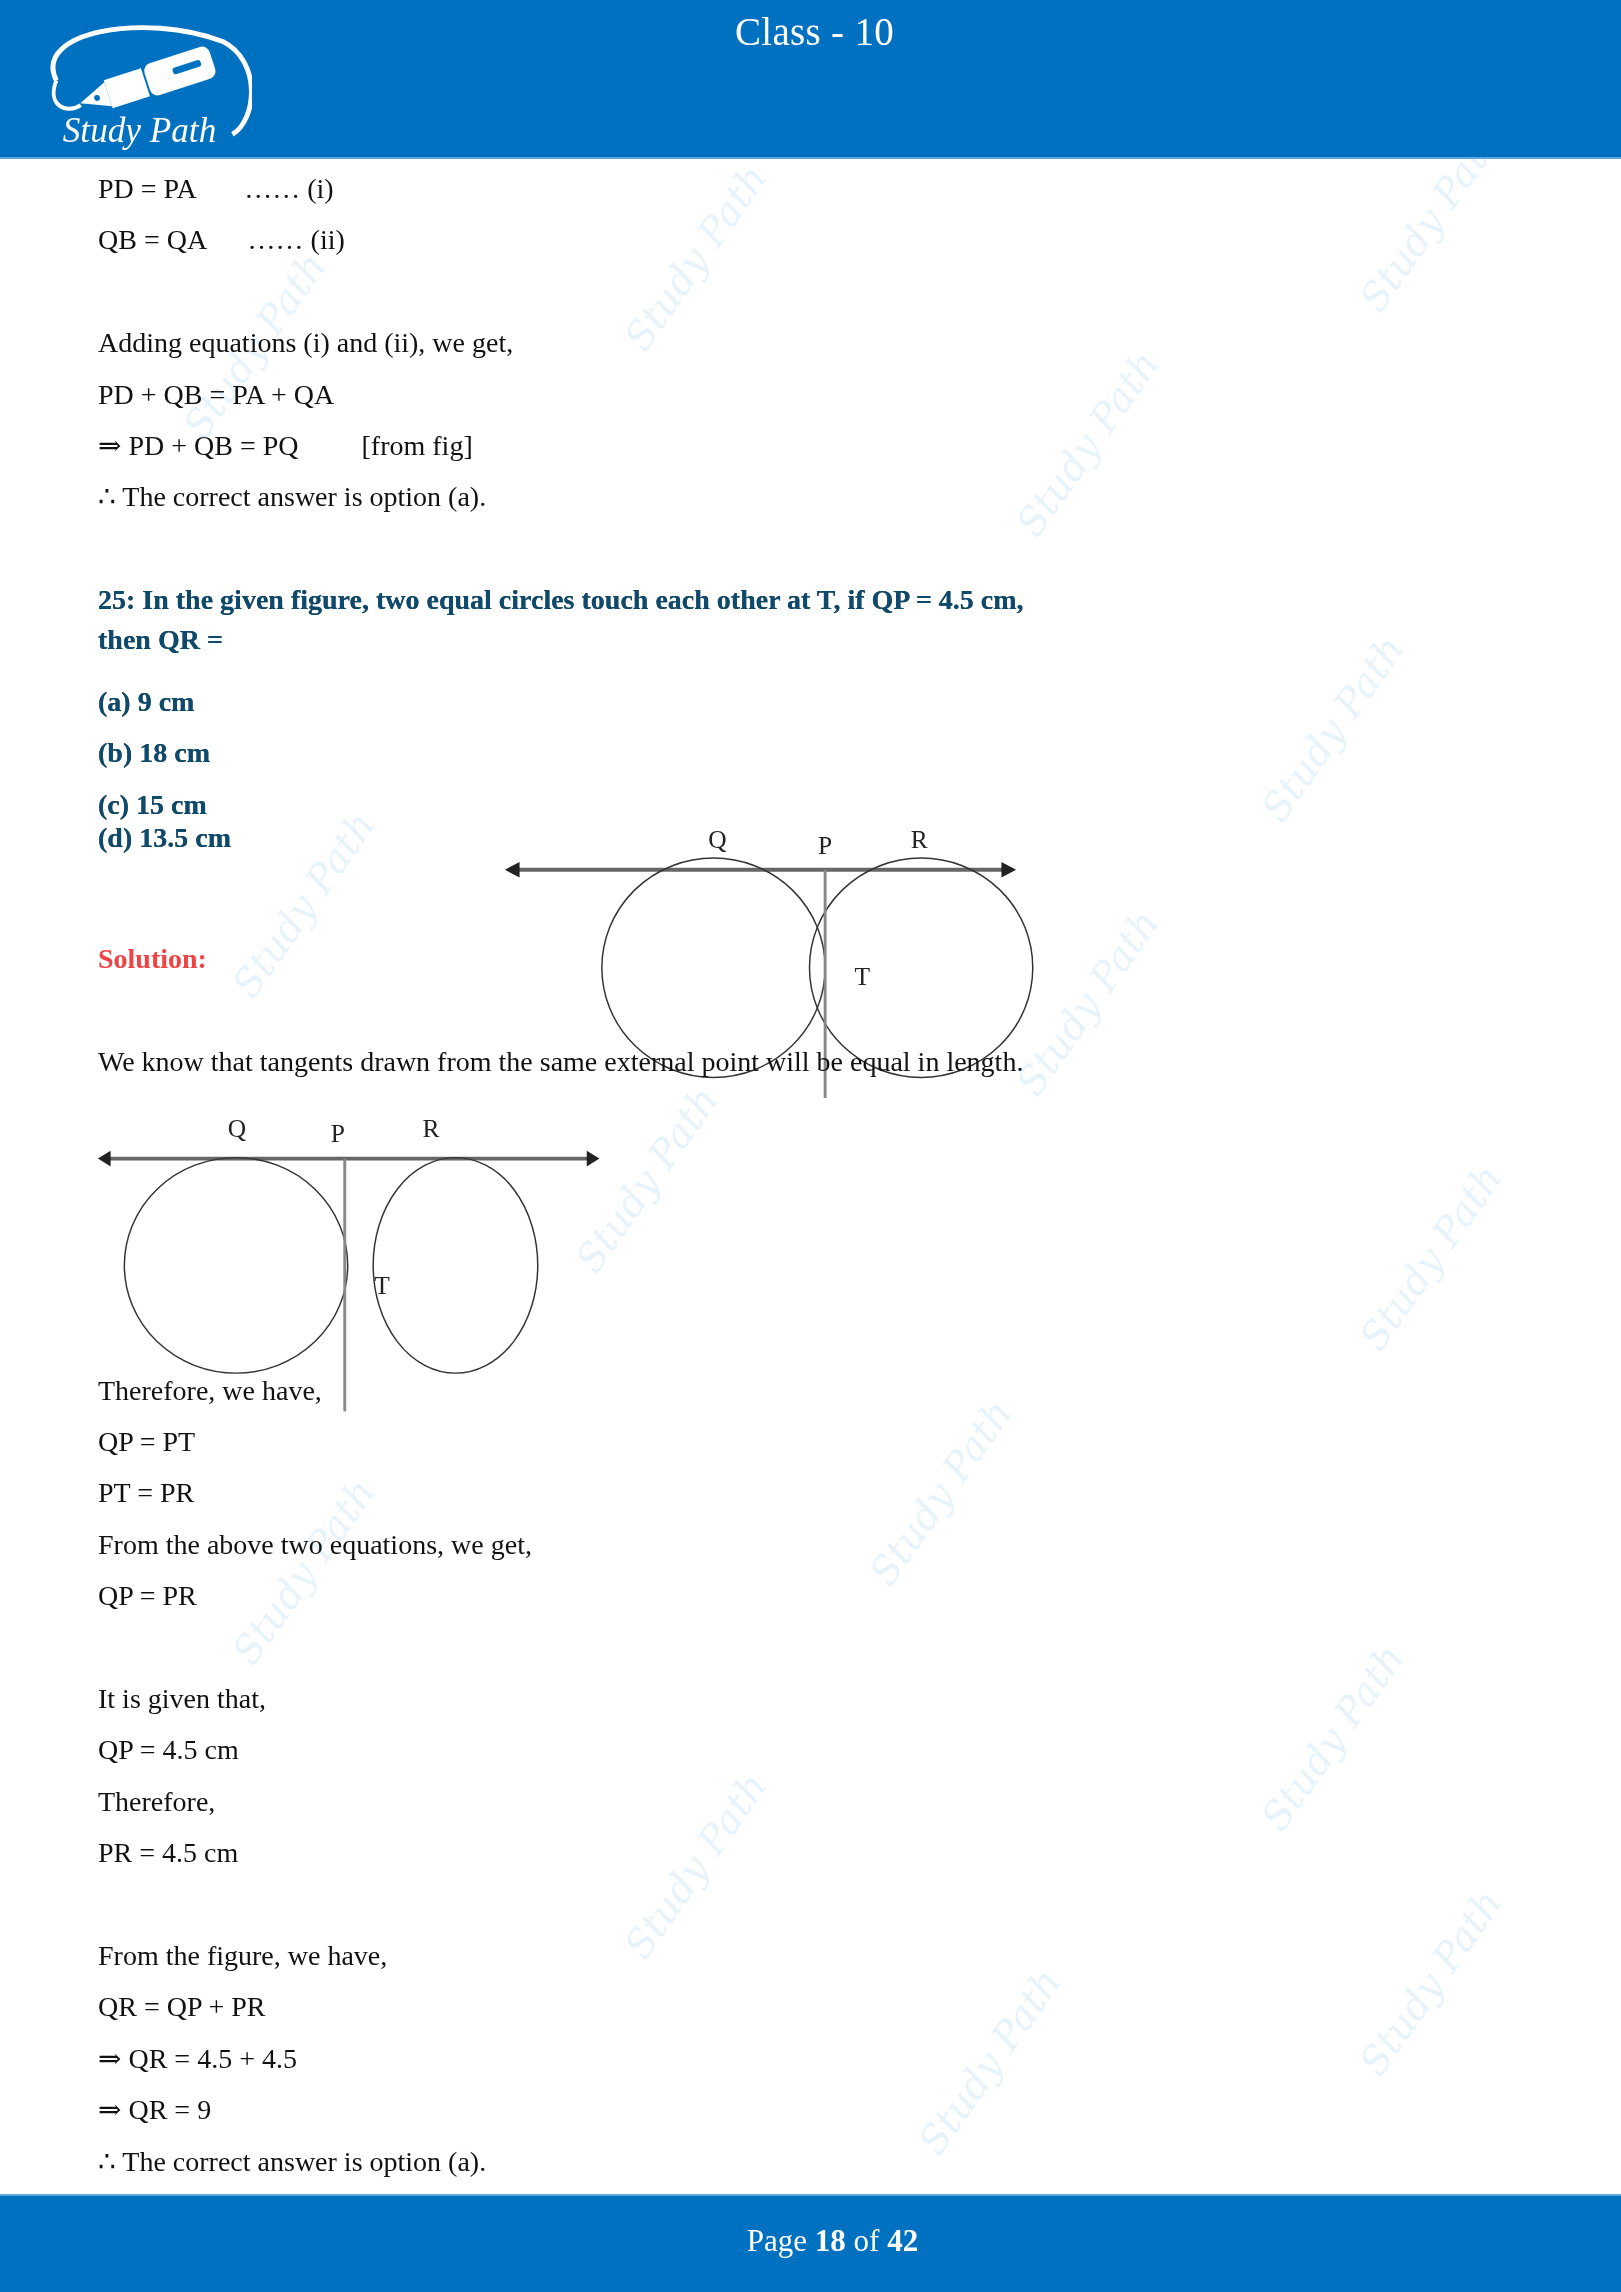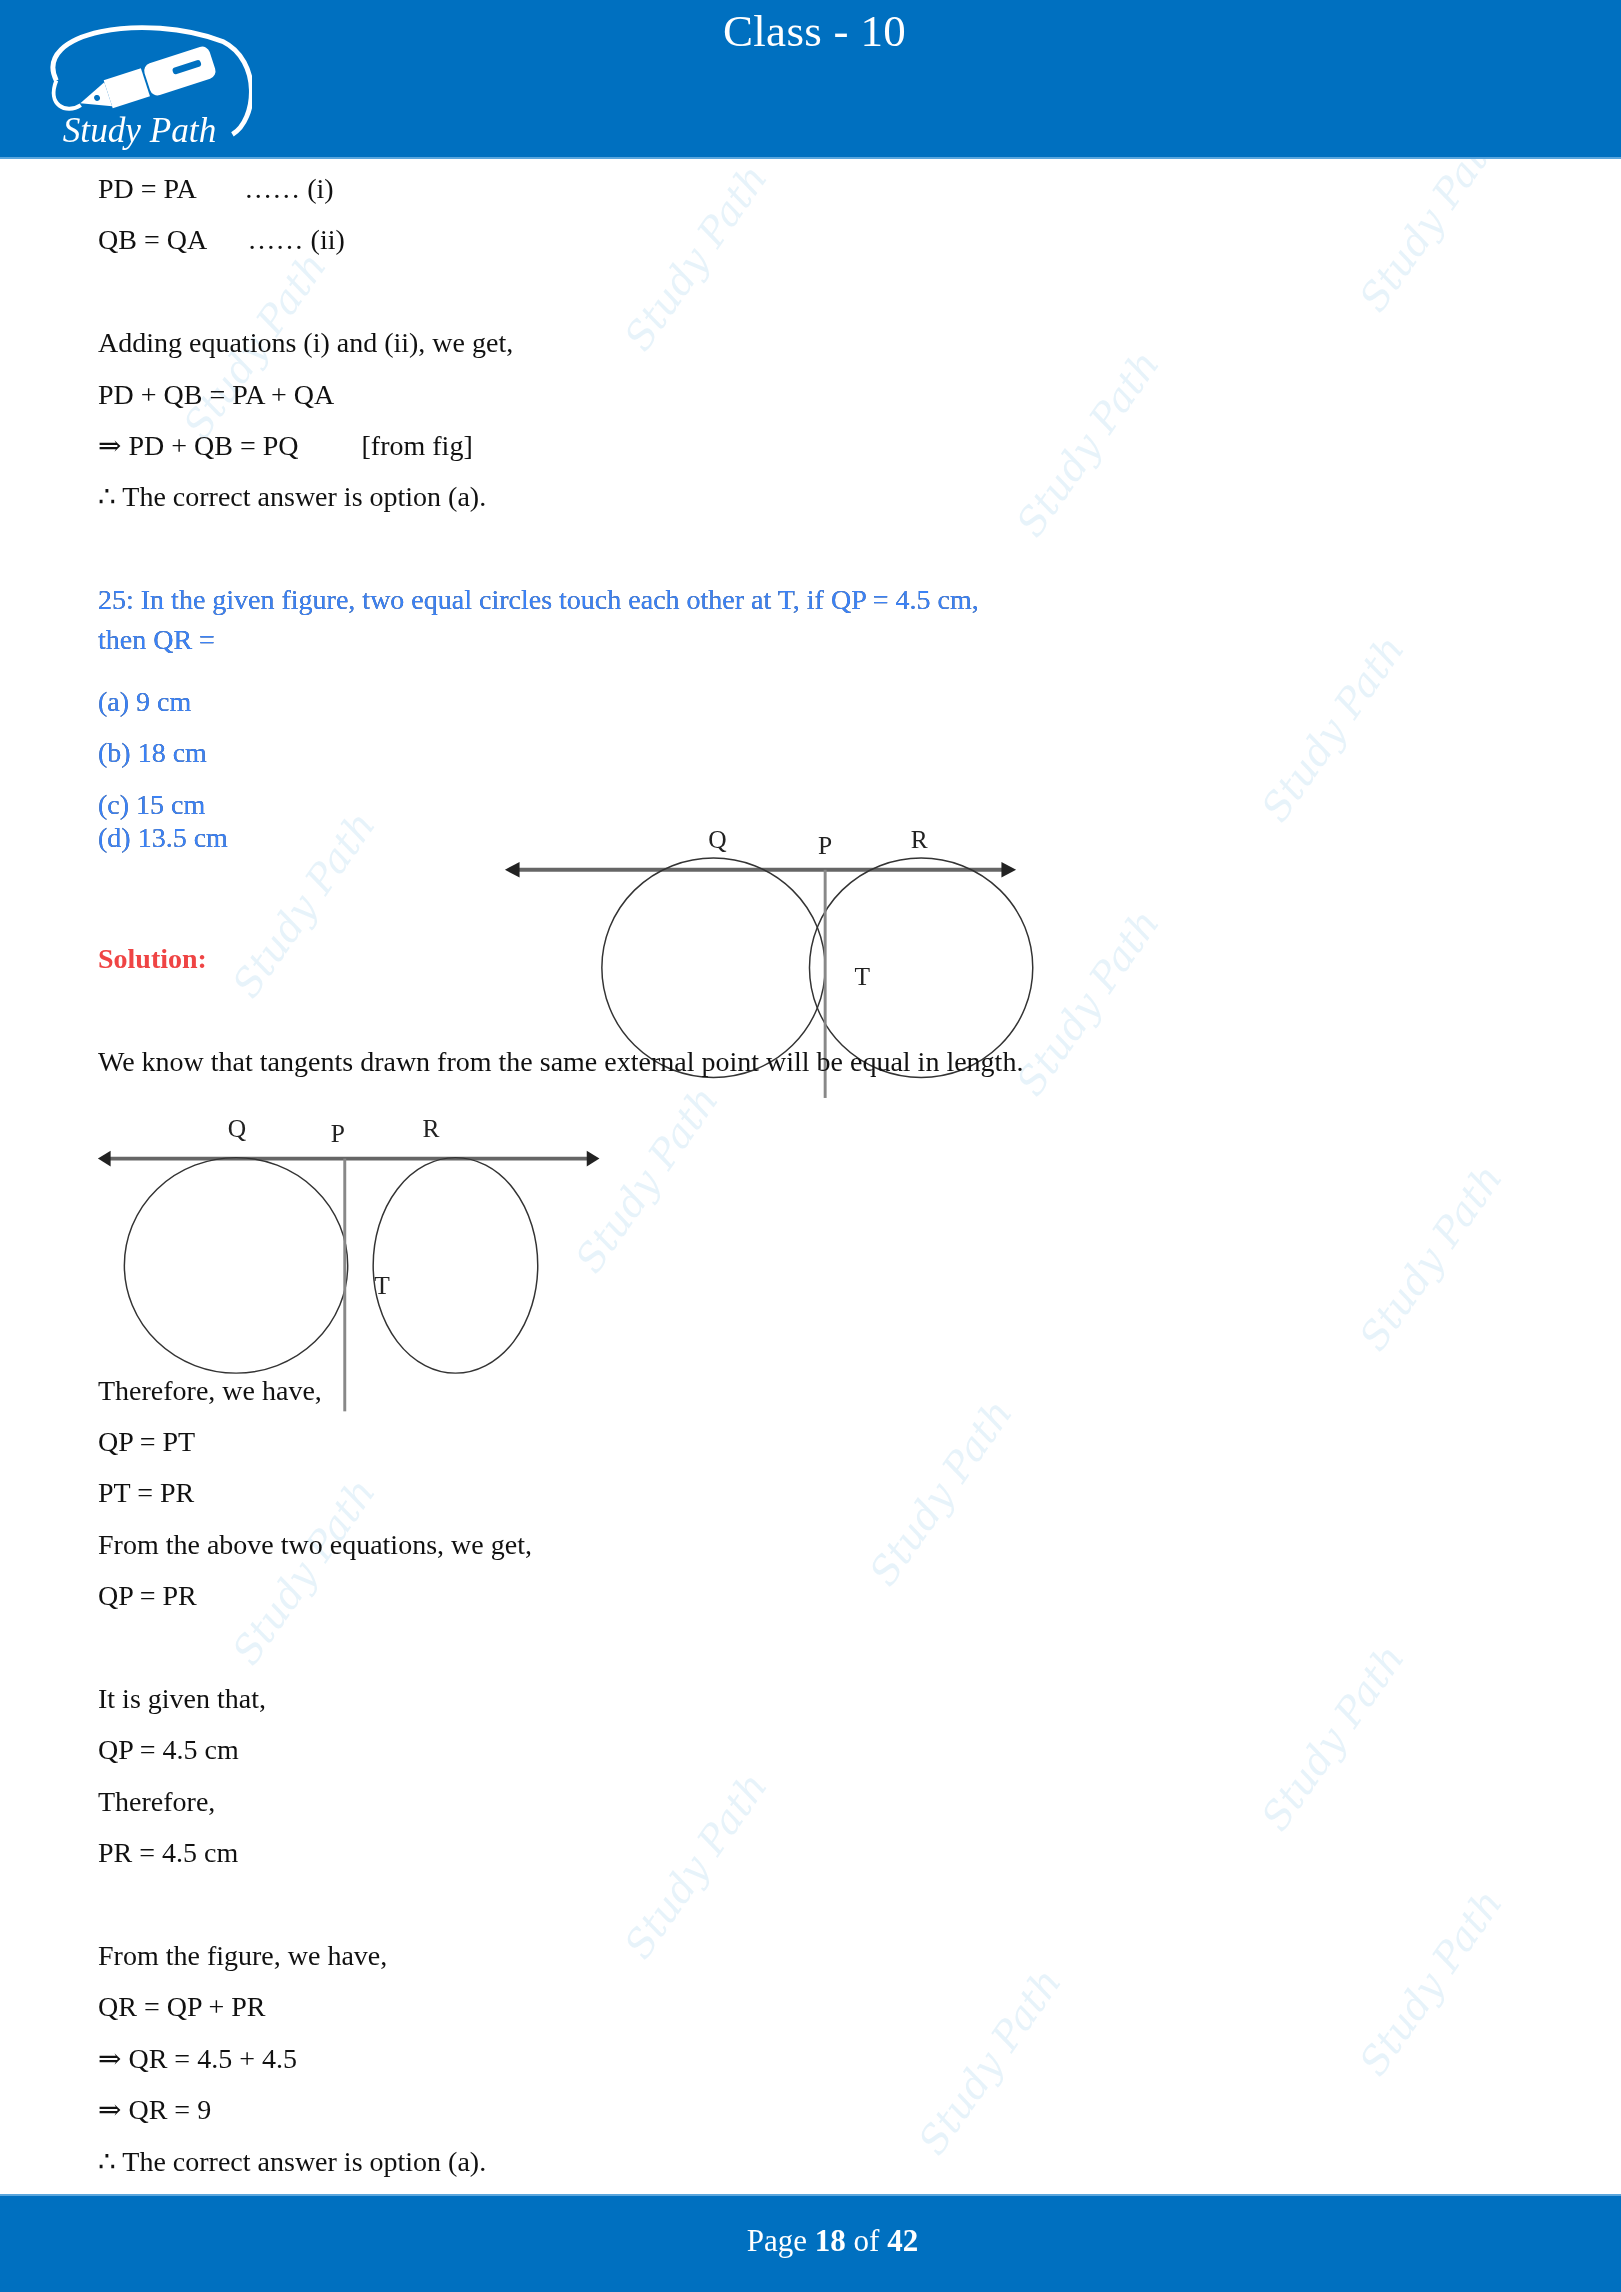--- a/index.html
+++ b/index.html
@@ -7,32 +7,32 @@
     width: 1621px; height: 2293px; position: relative; overflow: hidden;
     background: #ffffff;
     font-family: "Liberation Serif", "DejaVu Serif", serif;
     color: #111;
   }
   .header {
     position: absolute; left: 0; top: 0; width: 1621px; height: 157px;
     background: #0070c0; color: #fff; border-bottom: 2px solid #5aa6dd;
   }
   .header .titles { position: absolute; left: 0; right: 0; top: 5.9px; text-align: center; }
-  .header .titles div { font-size: 45px; line-height: 49px; letter-spacing: 0.3px; padding-left: 8px; }
+  .header .titles div { font-size: 39px; line-height: 49px; letter-spacing: 0.3px; padding-left: 8px; }
   .header .titles .l1 { line-height: 51px; }
   .logo { position: absolute; left: 27.4px; top: 11.8px; width: 225px; height: 142px; }
   .footer {
     position: absolute; left: 0; top: 2194px; width: 1621px; height: 99px;
     background: #0070c0; color: #fff; border-top: 2px solid #5aa6dd;
   }
   .footer .page { position: absolute; left: 0; right: 0; top: 27.4px; text-align: center; font-size: 31px; margin-left: 44px; }
   .footer .page b { font-weight: bold; }
   .content { position: absolute; left: 98px; top: 162px; width: 1431px; }
   .line { position: absolute; left: 0; font-size: 28px; line-height: 39px; white-space: pre; }
-  .q { font-weight: normal; color: #3b82f6; text-shadow: 0 0 0.5px #444; }
+  .q { font-weight: bold; color: #0c4a6e; text-shadow: 0 0 0.5px #444; }
   .sol { color: #ef4444; font-weight: bold; }
   .watermark {
     position: absolute; color: rgba(120,190,230,0.18); font-family: "DejaVu Serif", serif;
     font-style: italic; font-size: 39px; transform: rotate(-55deg); pointer-events: none;
   }
   svg text { font-family: "Liberation Serif", serif; }
 </style>
 </head>
 <body>
 

